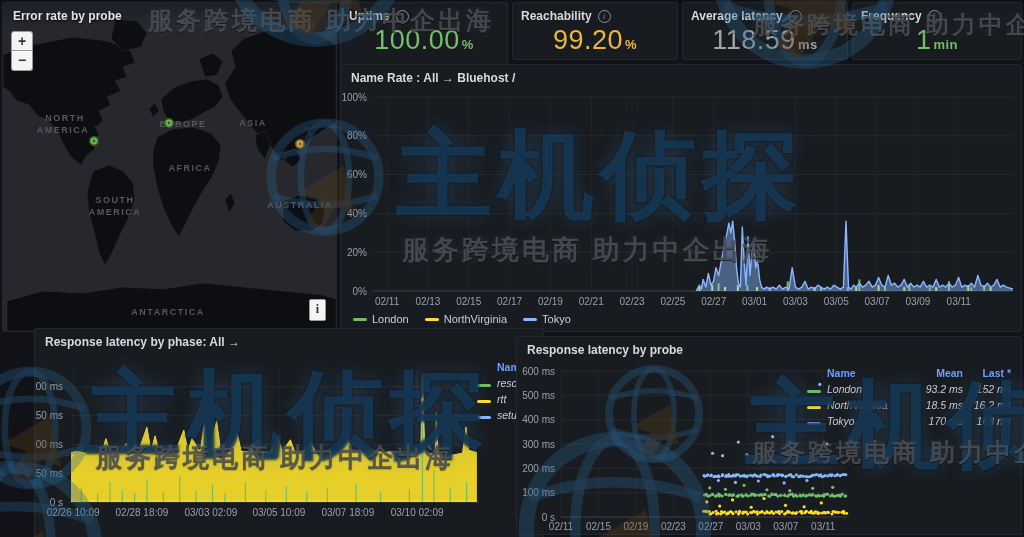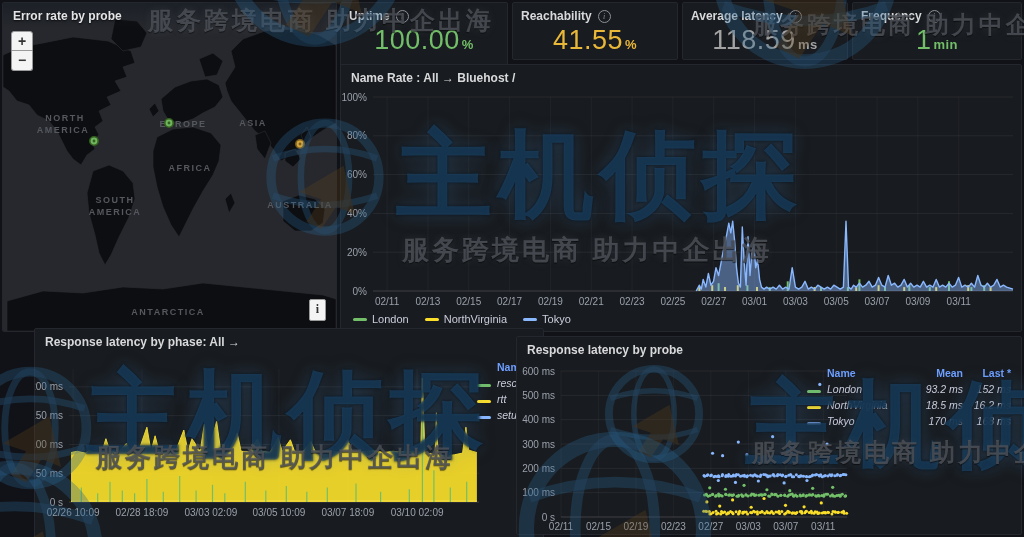--- a/index.html
+++ b/index.html
@@ -99,21 +99,21 @@
     <span class="stat-label">Uptime</span>
     <span class="info-icon">i</span>
   </div>
   <div class="stat-value" style="color: rgb(115, 191, 105);"><span>100.00</span><span class="stat-unit">%</span></div>
 </div>
 <div class="panel" id="stat-1" style="left:512px;top:2px;width:166px;height:58px;">
   <div class="stat-head">
     <span class="stat-label">Reachability</span>
     <span class="info-icon">i</span>
   </div>
-  <div class="stat-value" style="color: rgb(234, 184, 57);"><span>41.55</span><span class="stat-unit">%</span></div>
+  <div class="stat-value" style="color: rgb(234, 184, 57);"><span>99.20</span><span class="stat-unit">%</span></div>
 </div>
 <div class="panel" id="stat-2" style="left:682px;top:2px;width:166px;height:58px;">
   <div class="stat-head">
     <span class="stat-label">Average latency</span>
     <span class="info-icon">i</span>
   </div>
   <div class="stat-value" style="color: #a3a3a3;"><span>118.59</span><span class="stat-unit">ms</span></div>
 </div>
 <div class="panel" id="stat-3" style="left:852px;top:2px;width:170px;height:58px;">
   <div class="stat-head">

